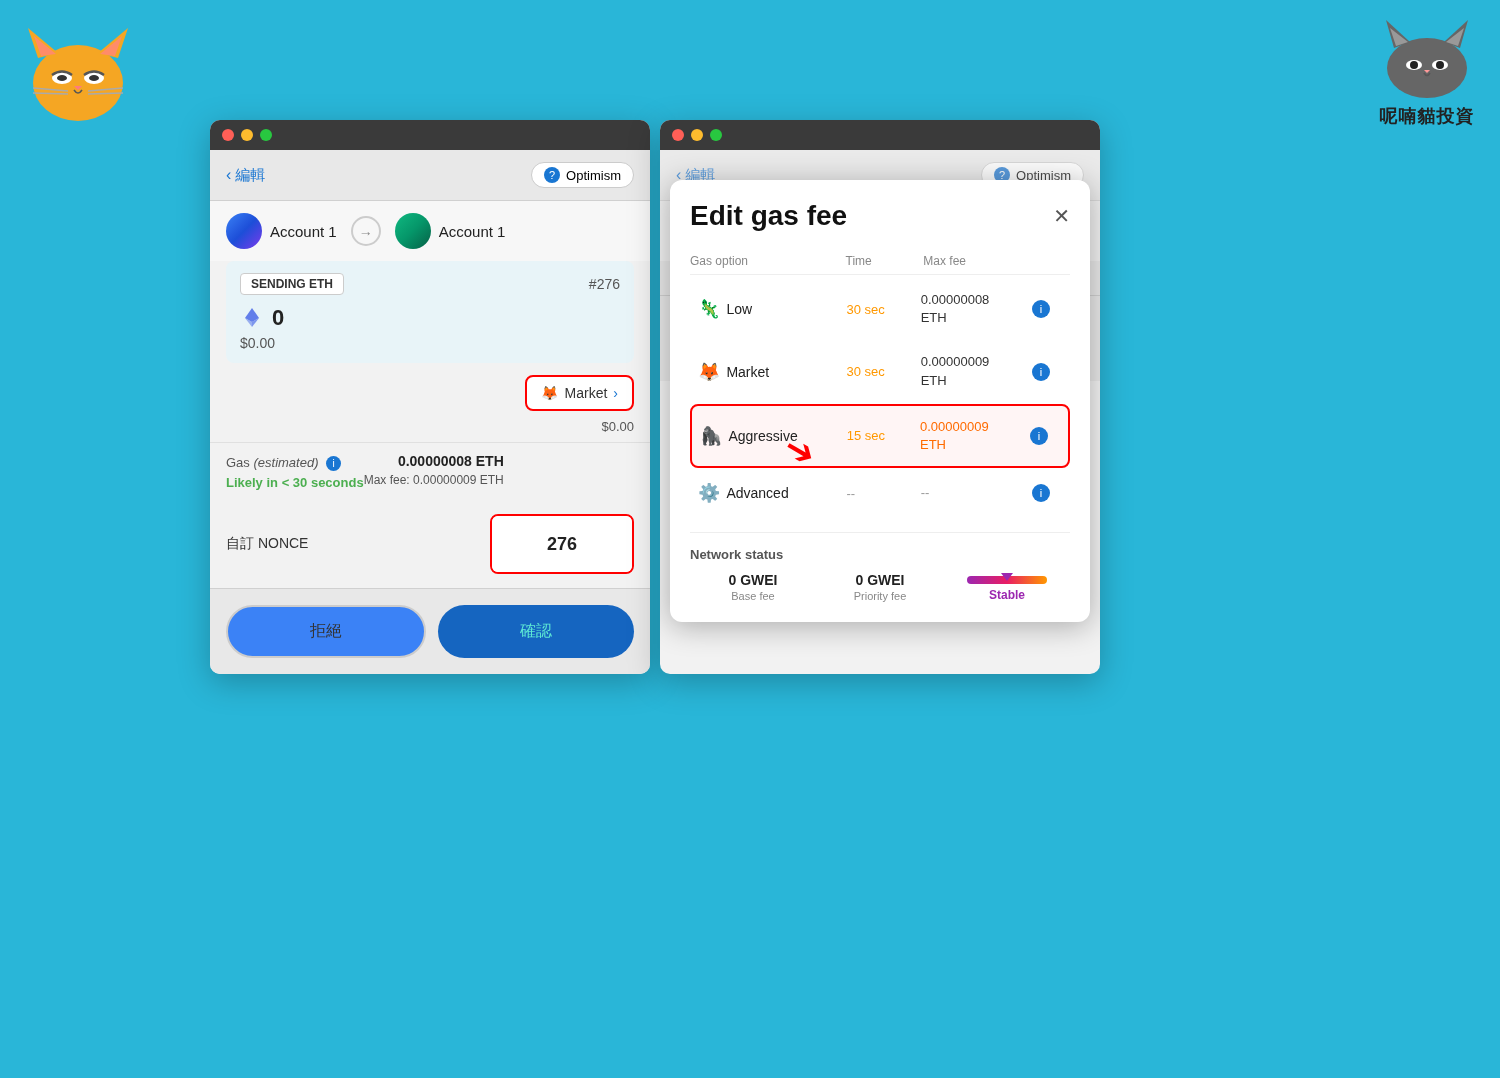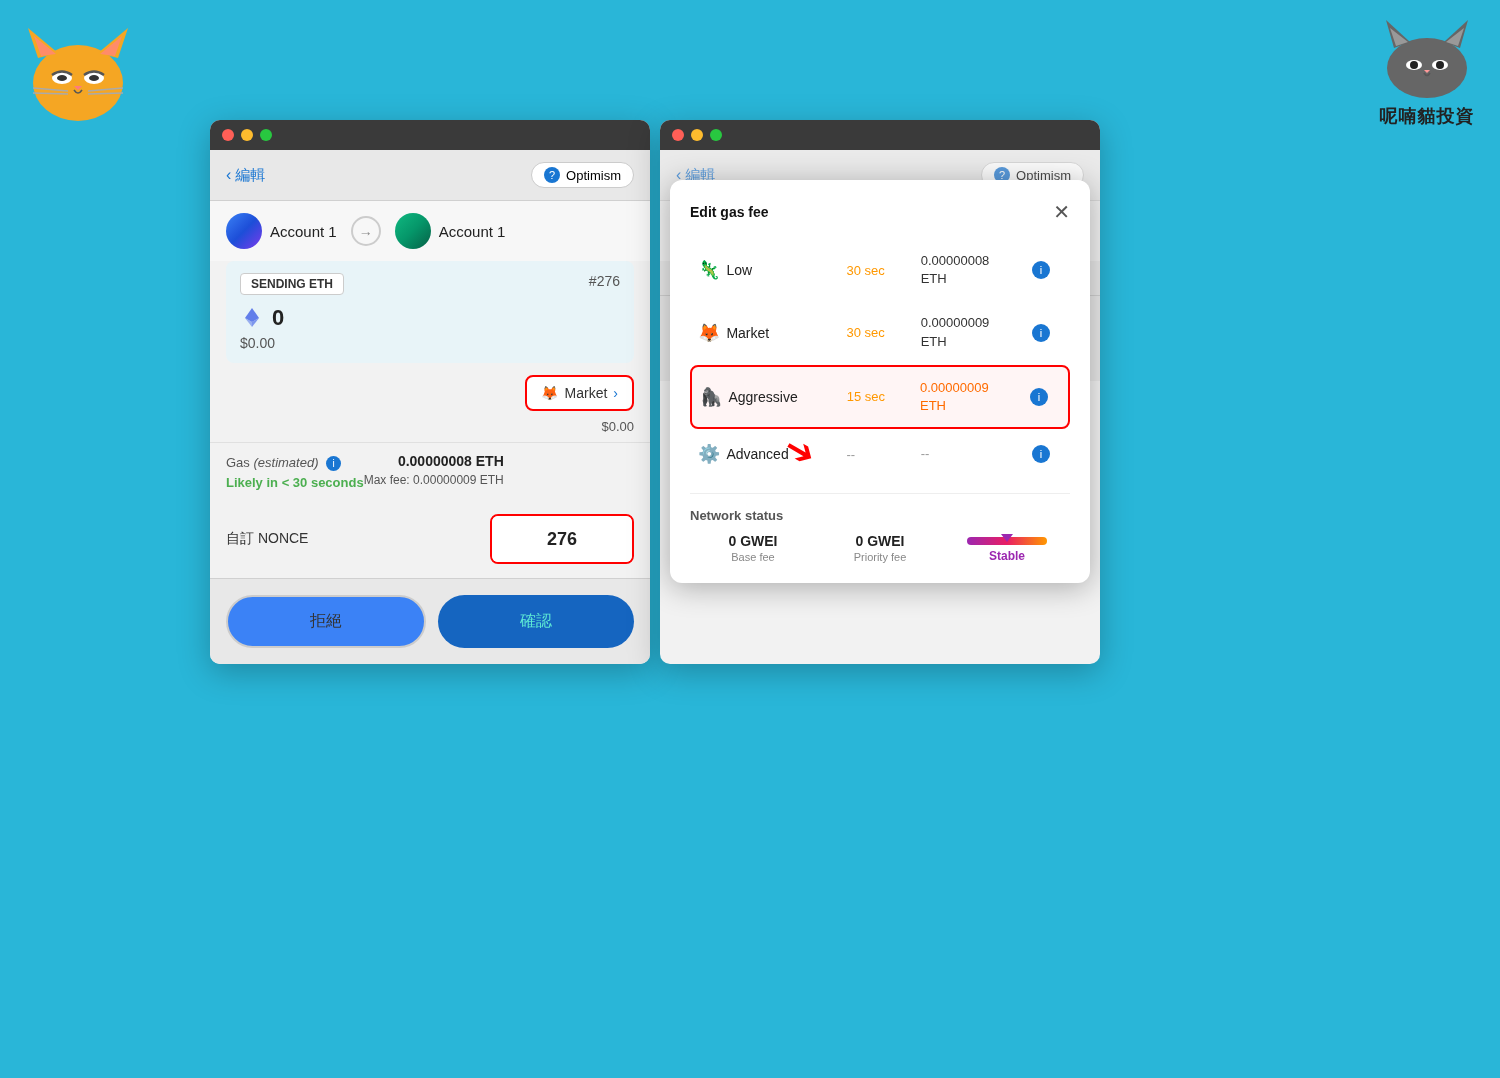--- a/index.html
+++ b/index.html
@@ -158,21 +158,21 @@
     
     .transaction-area {
       background: #e8f4f8;
       margin: 0 16px 12px;
       border-radius: 8px;
       padding: 12px 14px;
     }
     .tx-top-row {
       display: flex;
       justify-content: space-between;
-      align-items: flex-start;
+      align-items: center;
       margin-bottom: 10px;
     }
     .sending-badge {
       background: white;
       border: 1px solid #ccc;
       border-radius: 4px;
       padding: 3px 10px;
       font-size: 12px;
       font-weight: 600;
       color: #333;
@@ -291,21 +291,21 @@
       font-size: 14px;
       color: #333;
     }
     .nonce-input-wrap {
       border: 2px solid #f00;
       border-radius: 8px;
       overflow: hidden;
     }
     .nonce-input {
       width: 140px;
-      height: 46px;
+      height: 56px;
       border: none;
       font-size: 18px;
       font-weight: 600;
       text-align: center;
       color: #222;
       background: white;
       outline: none;
     }
 
     
@@ -355,21 +355,21 @@
       z-index: 10;
       padding: 20px;
     }
     .modal-header {
       display: flex;
       justify-content: space-between;
       align-items: center;
       margin-bottom: 16px;
     }
     .modal-title {
-      font-size: 14px;
+      font-size: 28px;
       font-weight: 700;
       color: #111;
     }
     .modal-close {
       font-size: 20px;
       cursor: pointer;
       color: #555;
       background: none;
       border: none;
     }
@@ -664,20 +664,26 @@
       <span class="account-name">Account 1</span>
     </div>
 
     <div class="edit-gas-modal">
 
       <div class="modal-header">
         <span class="modal-title">Edit gas fee</span>
         <button class="modal-close">✕</button>
       </div>
 
+      <div class="gas-table-header">
+        <span>Gas option</span>
+        <span>Time</span>
+        <span>Max fee</span>
+        <span></span>
+      </div>
 
       <div class="gas-option-row">
         <div class="gas-option-name">
           <span class="gas-option-icon">🦎</span>
           <span>Low</span>
         </div>
         <span class="gas-time">30 sec</span>
         <div class="gas-max">
           <div>0.00000008</div>
           <div>ETH</div>

